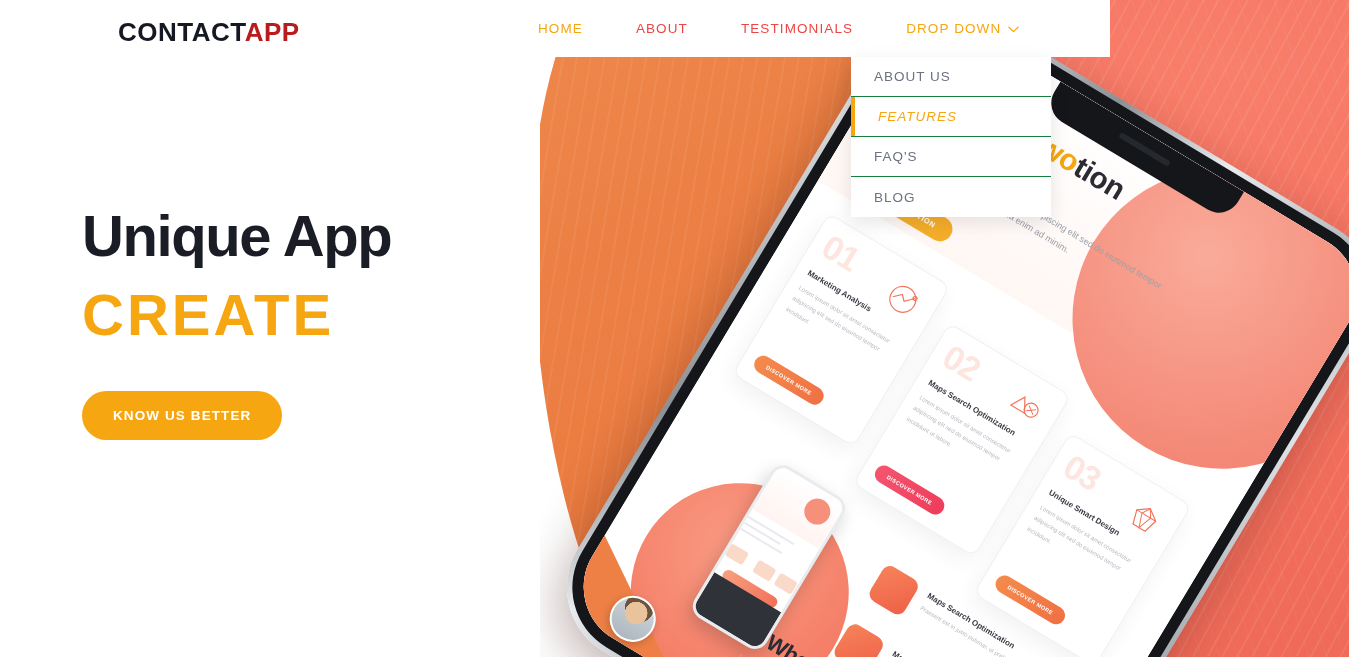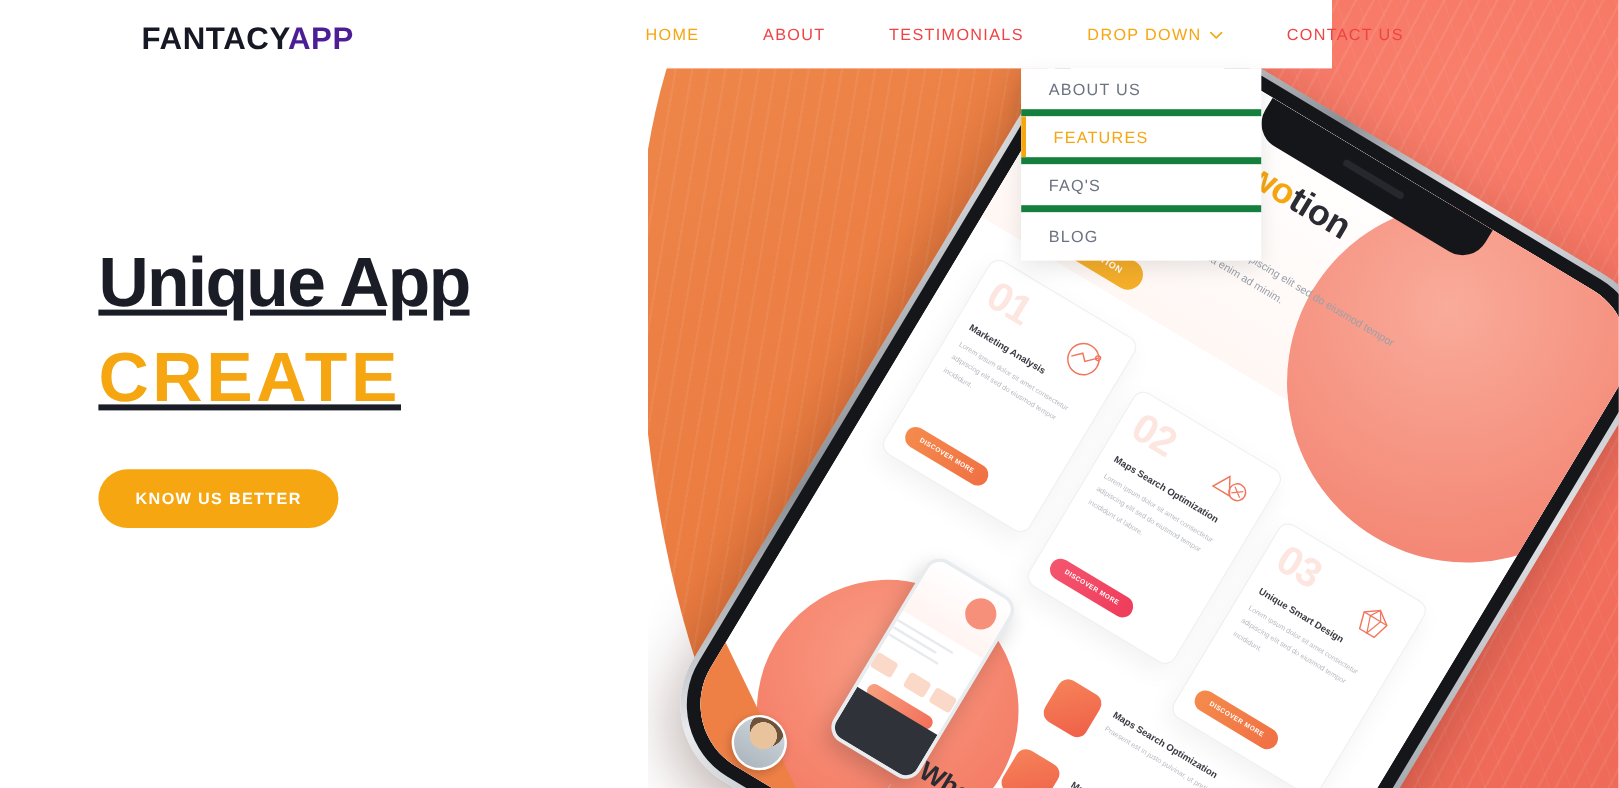--- a/index.html
+++ b/index.html
@@ -205,21 +205,21 @@
   .nav{
     position:absolute; left:0; top:0; width:1110px; height:57px;
     background:#ffffff; z-index:40;
     display:flex; align-items:center;
   }
   .brand{
     position:absolute; left:118px; top:17px;
     font-size:26px; font-weight:700; letter-spacing:.5px;
   }
   .brand .b1{ color:#161823; }
-  .brand .b2{ color:#4c1d95;margin-top:44px; }
+  .brand .b2{ color:#b91c1c;margin-top:44px; }
 
   .menu{
     position:absolute; left:520px; top:0; height:57px;
     display:flex; align-items:center; gap:17px;
   }
   .menu-item{
     position:relative; height:57px; display:flex; align-items:center; gap:7px;
     padding:0 18px;
     font-size:13.5px; letter-spacing:1.1px; color:#ef4444;
     cursor:pointer; white-space:nowrap;
@@ -230,35 +230,34 @@
   
   .dropdown{
     position:absolute; left:851px; top:57px; width:200px;
     background:#ffffff; z-index:45;
     box-shadow:0 6px 18px rgba(0,0,0,.10);
   }
   .dd-item{
     position:relative; height:40px; display:flex; align-items:center;
     padding-left:23px;
     font-size:13.5px; letter-spacing:1px; color:#6b7280;
-    border-bottom:6px solid #15803d;
+    border-bottom:1px solid #15803d;
     background:#fff; cursor:pointer; white-space:nowrap;
   }
   .dd-item:last-child{ border-bottom:none; }
-  .dd-item.active{ color:#f5a611; padding-left:27px; }
+  .dd-item.active{ color:#f5a611; padding-left:27px;font-style:italic; }
   .dd-item.active::before{
     content:""; position:absolute; left:0; top:0; bottom:0; width:4px; background:#f5a611;
   }
 
   
   .hero-text{ position:absolute; left:82px; top:196px; width:470px; z-index:20; }
   .hero-h1{
     font-size:58px; font-weight:800; color:#1b1d26; line-height:1.37;
     letter-spacing:-1.4px;
-    text-decoration:underline;
   }
   .hero-h1 .create{
     color:#f5a611; letter-spacing:3px; font-weight:800;
   }
   .hero-p{
     margin-top:27px; width:440px;
     font-size:16.5px; line-height:1.93; color:#6d7076;
   }
   .hero-p a{ color:#2563eb; text-decoration:none; }
   .cta{
@@ -379,44 +378,41 @@
               <p>Lorem ipsum dolor sit amet consectetur adipiscing elit sed do eiusmod.</p>
             </div>
           </div>
         </div>
       </div>
     </div>
   </div>
 
   <div class="nav">
     <div class="brand">
-      <span class="b1">FANTACY</span><span class="b2">APP</span>
+      <span class="b1">CONTACT</span><span class="b2">APP</span>
     </div>
 
     <nav class="menu">
       <div class="menu-item active">
         <span>HOME</span>
       </div>
       <div class="menu-item">
         <span>ABOUT</span>
       </div>
       <div class="menu-item">
         <span>TESTIMONIALS</span>
       </div>
       <div class="menu-item active">
         <span>DROP DOWN</span>
         <span class="chev">
           <svg width="11" height="7" viewBox="0 0 11 7">
               <path d="M1 1.2 L5.5 5.6 L10 1.2" fill="none" stroke="#f5a611" stroke-width="1.3" stroke-linecap="round" stroke-linejoin="round"></path>
             </svg>
         </span>
       </div>
-      <div class="menu-item">
-        <span>CONTACT US</span>
-      </div>
     </nav>
   </div>
 
   <div class="dropdown">
     <div class="dd-item">
       <span>ABOUT US</span>
     </div>
     <div class="dd-item active">
       <span>FEATURES</span>
     </div>

